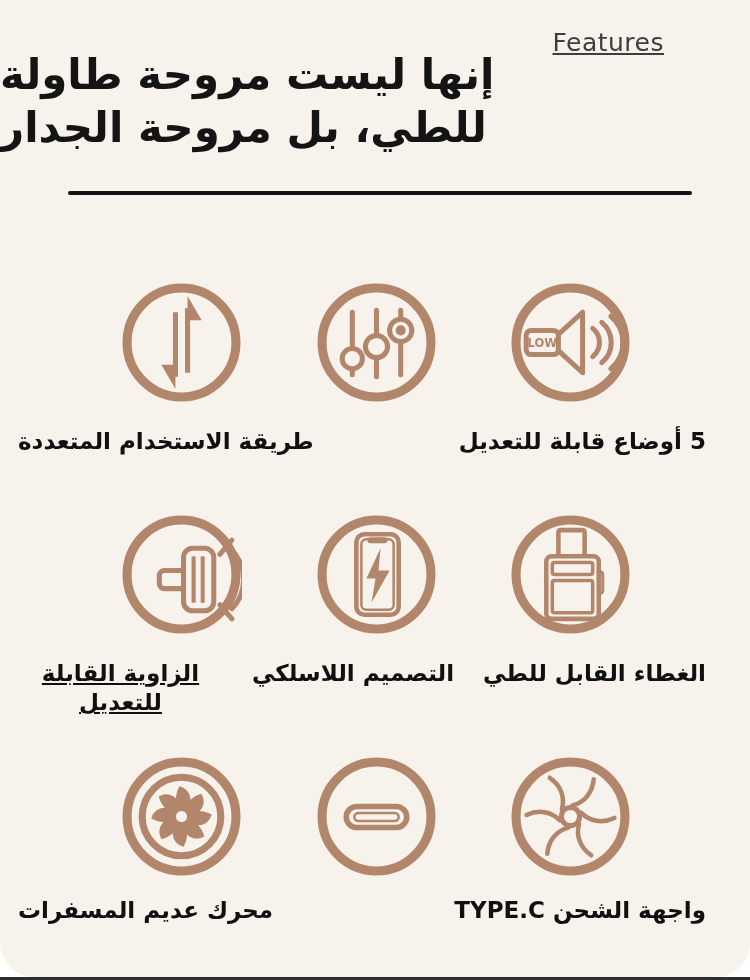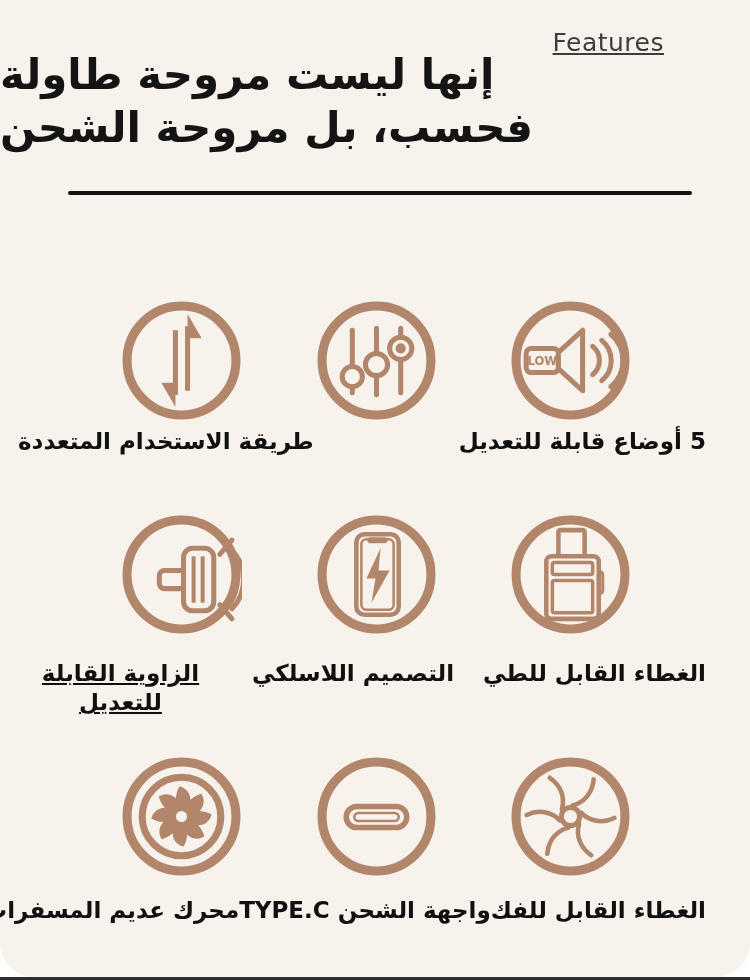--- a/index.html
+++ b/index.html
@@ -36,21 +36,21 @@
   }
   .icons-row{
     position:absolute;left:121px;width:510px;height:121px;
     display:flex;justify-content:space-between;direction:rtl;
   }
   .captions-row{
     position:absolute;left:18px;width:688px;
     display:flex;justify-content:space-between;direction:rtl;
     align-items:flex-start;
   }
-  .row1-icons{top:300px}   .row1-caps{top:427px}
+  .row1-icons{top:282px}   .row1-caps{top:427px}
   .row2-icons{top:514px}   .row2-caps{top:659px}
   .row3-icons{top:756px}   .row3-caps{top:896px}
   .caption{
     font-size:23px;font-weight:bold;color:#101010;
     white-space:nowrap;line-height:1.28;
   }
   .row2-caps .caption:last-child{
     white-space:normal;max-width:205px;text-align:center;text-decoration:underline;
   }
   .ci{width:121px;height:121px;display:block;}
@@ -62,21 +62,21 @@
 </style>
 </head>
 <body>
 
 <div class="panel"></div>
 
 <div class="features-label">Features</div>
 
 <div class="headline">
   <div>إنها ليست مروحة طاولة</div>
-  <div>فحسب، بل مروحة الشحن</div>
+  <div>للطي، بل مروحة الجدار</div>
 </div>
 
 <div class="divider" style="background: rgb(18, 18, 18);"></div>
 
 <div class="icons-row row1-icons">
   <svg class="ci" viewBox="0 0 120 120">
     <circle class="s" cx="60" cy="60" r="54" stroke-width="9"></circle>
     <rect class="s" x="16" y="48" width="32" height="24" rx="5" stroke-width="5"></rect>
     <polygon class="sbg" points="48,52 72,30 72,90 48,68" stroke-width="5" stroke-linejoin="round"></polygon>
     <path class="s" d="M82 46 a18 18 0 0 1 0 28" stroke-width="5" stroke-linecap="round"></path>
@@ -169,18 +169,17 @@
       <path d="M60 60 Q50 44 58 30 Q72 34 68 52 Z" transform="rotate(135 60 60)"></path>
       <path d="M60 60 Q50 44 58 30 Q72 34 68 52 Z" transform="rotate(180 60 60)"></path>
       <path d="M60 60 Q50 44 58 30 Q72 34 68 52 Z" transform="rotate(225 60 60)"></path>
       <path d="M60 60 Q50 44 58 30 Q72 34 68 52 Z" transform="rotate(270 60 60)"></path>
       <path d="M60 60 Q50 44 58 30 Q72 34 68 52 Z" transform="rotate(315 60 60)"></path>
     </g>
     <circle class="bgf" cx="60" cy="60" r="5.5"></circle>
   </svg>
 </div>
 <div class="captions-row row3-caps">
-  <div class="caption">الغطاء القابل للفك</div>
   <div class="caption">واجهة الشحن TYPE.C</div>
   <div class="caption">محرك عديم المسفرات</div>
 </div>
 
 <div class="bottom-bar" style="background: rgb(46, 46, 46);"></div>
 
 </body></html>

